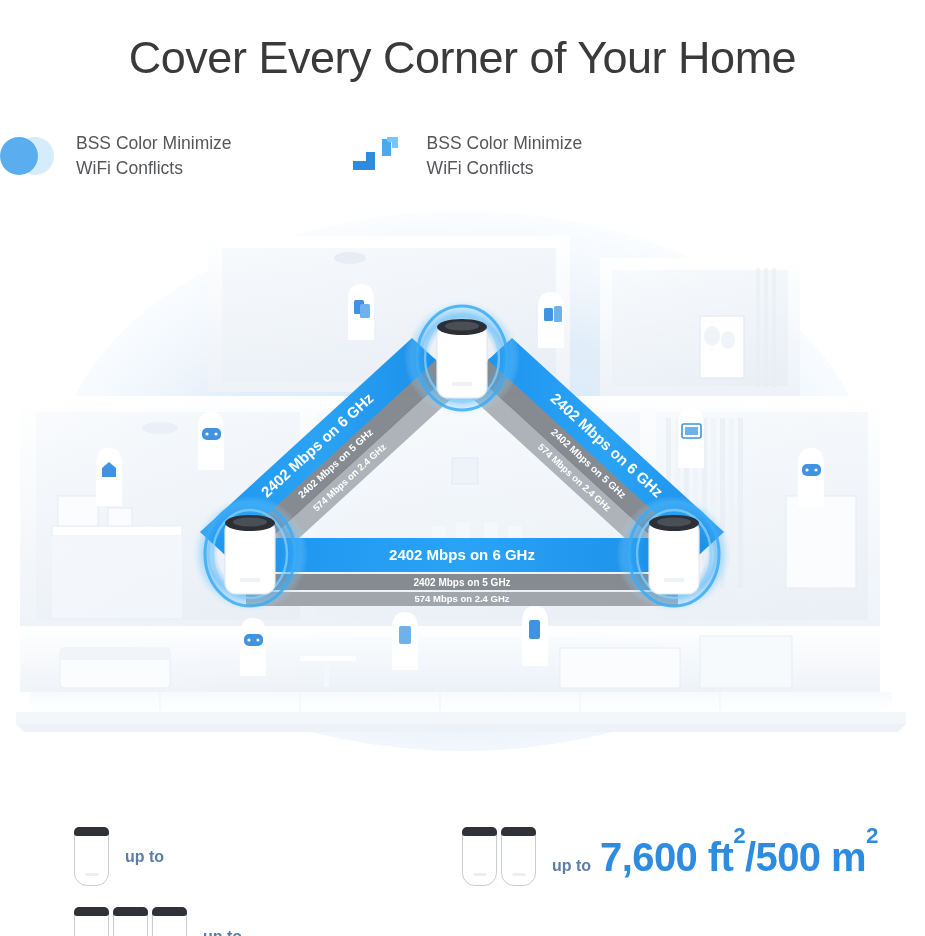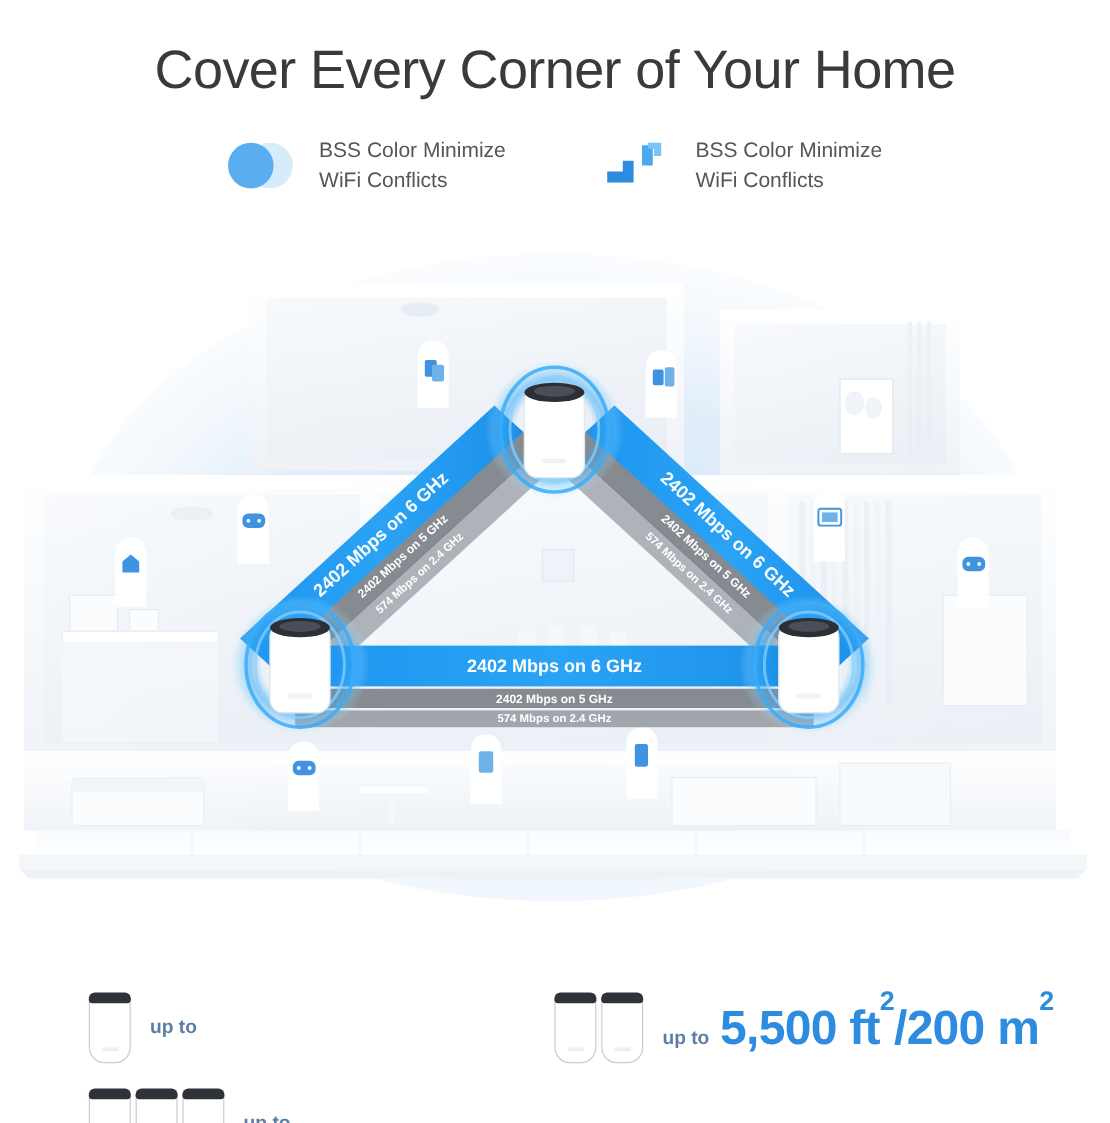--- a/index.html
+++ b/index.html
@@ -31,26 +31,25 @@
     font-size: 45px;
     font-weight: 400;
     color: #3a3a3a;
     letter-spacing: -0.5px;
     white-space: nowrap;
   }
 
   
   .features {
     position: absolute;
-    top: 113px;
+    top: 131px;
     left: 0;
     width: 925px;
     display: flex;
-    justify-content: center;
-    gap: 82px;
+    gap: 119px;
   }
   .feature {
     display: flex;
     align-items: center;
     gap: 22px;
   }
   .feature-icon {
     width: 54px;
     height: 46px;
     position: relative;
@@ -443,21 +442,21 @@
       </div>
     </div>
 
     <div class="cov-row cov-row-2">
       <div class="units">
         <span class="unit"></span>
         <span class="unit"></span>
       </div>
       <div class="cov-text">
         <span class="cov-upto">up to</span>
-        <span class="cov-value"><span>5,500 ft</span><sup>2</sup><span>/200 m</span><sup>2</sup></span>
+        <span class="cov-value"><span>7,600 ft</span><sup>2</sup><span>/500 m</span><sup>2</sup></span>
       </div>
     </div>
 
     <div class="cov-row cov-row-3">
       <div class="units">
         <span class="unit"></span>
         <span class="unit"></span>
         <span class="unit"></span>
       </div>
       <div class="cov-text">

